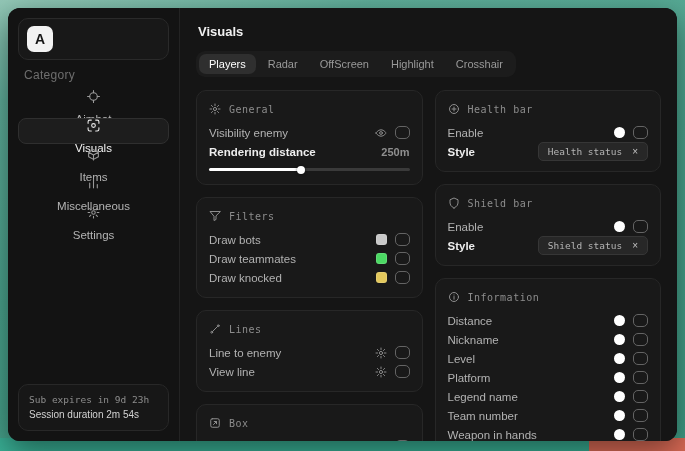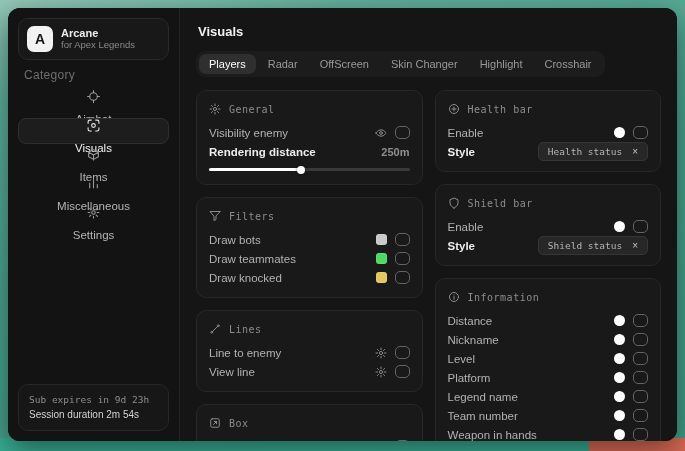--- a/index.html
+++ b/index.html
@@ -75,24 +75,20 @@
 
 <div class="stage">
   <div class="bg-teal-strip"></div>
   <div class="bg-red"></div>
 
   <div class="window">
 
     <div class="sidebar">
       <div class="side-header">
         <div class="logo">A</div>
-        <div class="side-titles">
-          <div class="app-name">Arcane</div>
-          <div class="app-sub">for Apex Legends</div>
-        </div>
         <span class="side-header-action"></span>
       </div>
 
       <div class="category">Category</div>
 
       <div class="nav" id="nav">
           <div class="nav-item">
             <span class="nav-icon">
               <svg viewBox="0 0 24 24">
                 <circle cx="12" cy="12" r="7"></circle>
@@ -142,21 +138,20 @@
         <div class="foot2">Session duration 2m 54s</div>
       </div>
     </div>
 
     <div class="main">
       <div class="page-title">Visuals</div>
       <div class="tabbar" id="tabbar">
           <div class="tab active">Players</div>
           <div class="tab">Radar</div>
           <div class="tab">OffScreen</div>
-          <div class="tab">Skin Changer</div>
           <div class="tab">Highlight</div>
           <div class="tab">Crosshair</div>
         </div>
       <div class="cols">
         <div class="col" id="col-left">
             <div class="card">
               <div class="card-head">
                 <span class="icon">
                   <svg viewBox="0 0 24 24">
                     <circle cx="12" cy="12" r="3.2"></circle>

